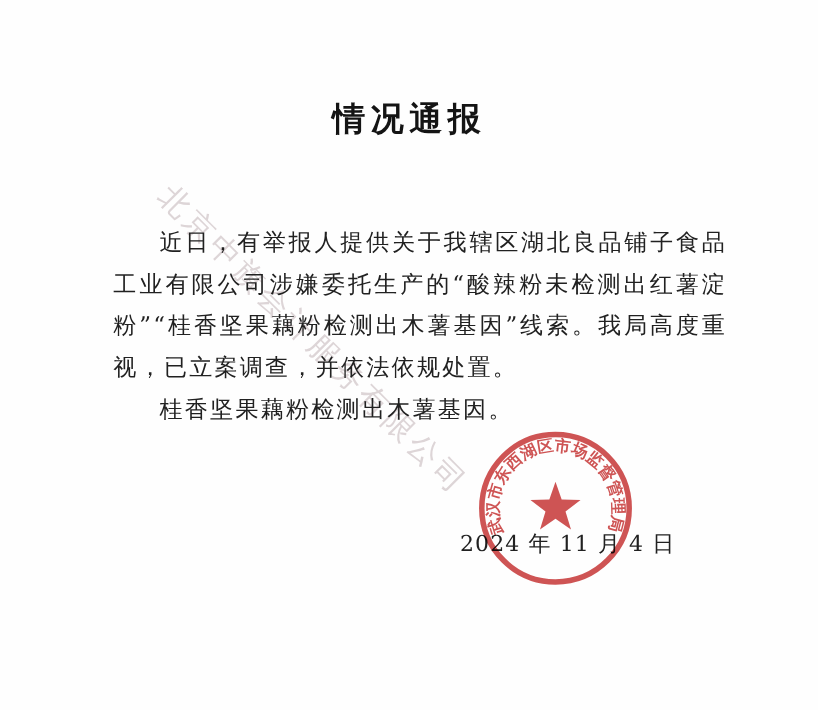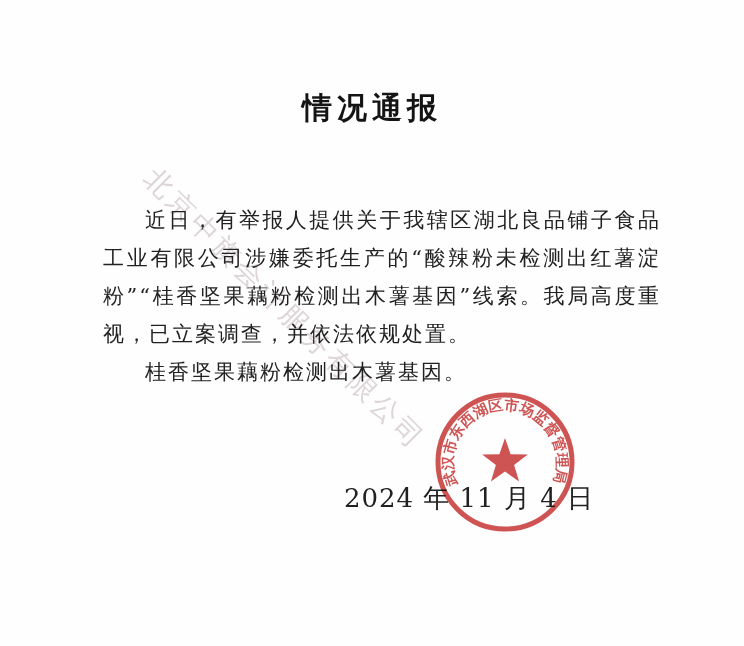--- a/index.html
+++ b/index.html
@@ -69,22 +69,22 @@
     right: 122px;
     font-size: 21px;
     letter-spacing: 1px;
     color: #212121;
     white-space: nowrap;
   }
 
   .signature-date {
     position: absolute;
     top: 481px;
-    right: 150px;
-    font-size: 26px;
+    right: 130px;
+    font-size: 20px;
     letter-spacing: 1px;
     color: #212121;
     white-space: nowrap;
   }
 
   
   .seal {
     position: absolute;
     left: 430px;
     top: 387px;

